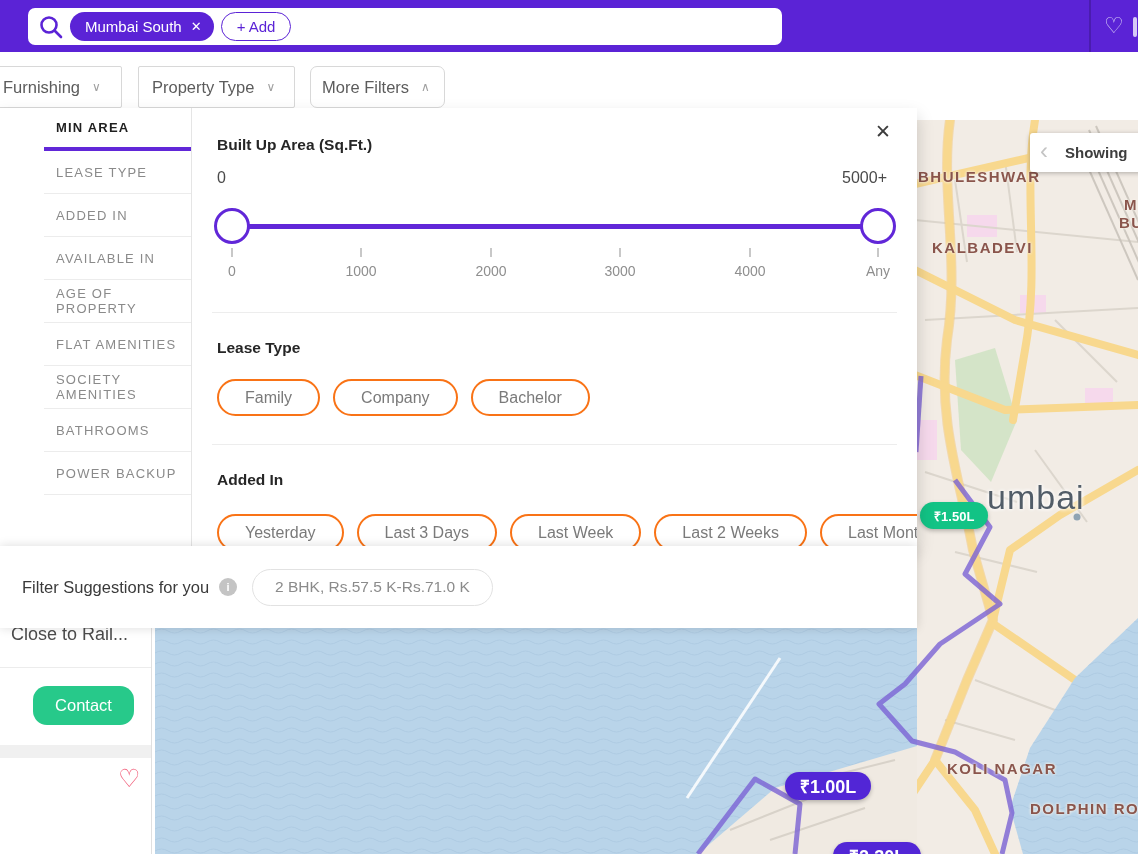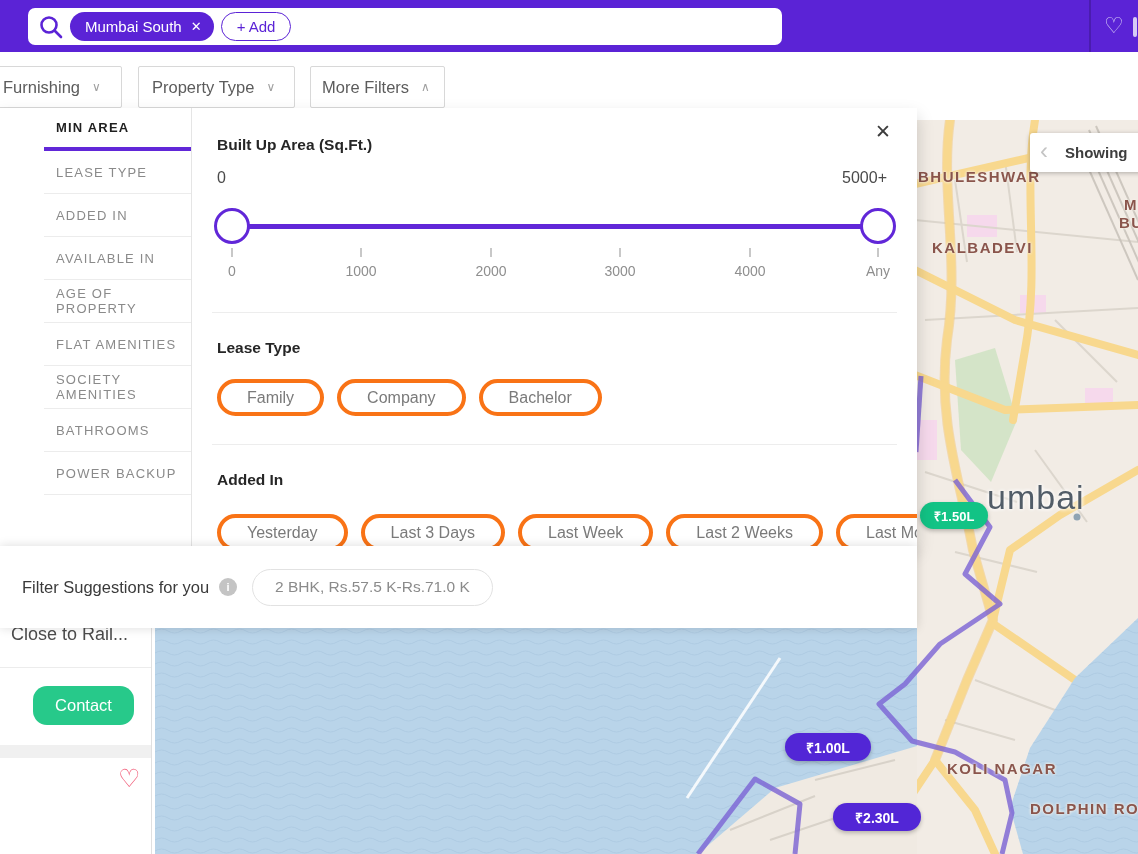--- a/index.html
+++ b/index.html
@@ -6,21 +6,21 @@
   body { font-family:"Liberation Sans", sans-serif; background:#fff; }
   .stage { position:relative; width:1138px; height:854px; overflow:hidden; background:#fff; }
 
   
   .map { position:absolute; left:155px; top:120px; width:983px; height:734px; overflow:hidden; background:#f2ece5; }
   .map svg { position:absolute; left:0; top:0; }
   .maplabel { position:absolute; color:#8a554c; font-weight:bold; font-size:15px; letter-spacing:1.5px; white-space:nowrap; text-shadow:0 0 3px #f6f0e8,0 0 3px #f6f0e8; }
   .citylabel { position:absolute; color:#525d68; font-size:34px; letter-spacing:1px; white-space:nowrap; text-shadow:0 0 4px #fff,0 0 4px #fff; }
   .price-pill { position:absolute; display:flex; align-items:center; justify-content:center; color:#fff; font-weight:bold; border-radius:14px; box-shadow:0 2px 4px rgba(0,0,0,.25); cursor:pointer; }
   .pill-green { background:#12c385; width:68px; height:27px; font-size:13px; }
-  .pill-purple { background:#5226d6; height:28px; font-size:14px; }
+  .pill-purple { background:#5226d6; height:28px; font-size:18px;margin-top:39px; }
   .showing-bar { position:absolute; left:875px; top:13px; width:132px; height:39px; background:#fff; border-radius:3px; box-shadow:0 1px 5px rgba(0,0,0,.28); display:flex; align-items:center; }
   .showing-bar .chev { color:#c4c4c4; font-size:24px; line-height:1; padding:0 0 3px 10px; cursor:pointer; }
   .showing-bar .lbl { margin-left:17px; font-size:15px; font-weight:bold; color:#3d3d3d; white-space:nowrap; }
 
   
   .topbar { position:absolute; left:0; top:0; width:1138px; height:52px; background:#5b23d6; }
   .searchbar { position:absolute; left:28px; top:8px; width:754px; height:37px; background:#fff; border-radius:7px; display:flex; align-items:center; padding-left:8px; }
   .search-icon { width:26px; height:26px; margin:0 6px 0 2px; flex:none; }
   .chip { display:flex; align-items:center; background:#5b23d6; color:#fff; border-radius:15px; height:29px; padding:0 12px 0 15px; font-size:15px; cursor:pointer; }
   .chip .x { margin-left:9px; font-size:13px; cursor:pointer; }
@@ -42,21 +42,21 @@
   .pmain { position:absolute; left:192px; top:0; right:0; bottom:0; }
   .pclose { position:absolute; left:683px; top:12px; font-size:19px; color:#3c3c3c; cursor:pointer; }
   .sec-title { position:absolute; left:25px; font-size:15.5px; font-weight:bold; color:#262626; }
   .range-ends { position:absolute; left:25px; right:30px; top:61px; display:flex; justify-content:space-between; font-size:16px; color:#4a4a4a; }
   .track { position:absolute; left:40px; top:116px; width:646px; height:5px; background:#6127d8; border-radius:3px; cursor:pointer; }
   .handle { position:absolute; top:100px; width:36px; height:36px; border-radius:50%; background:#fff; border:3px solid #6127d8; cursor:grab; }
   .tickmark { position:absolute; top:140px; width:2px; height:9px; background:#c8c8c8; }
   .ticklbl { position:absolute; top:155px; transform:translateX(-50%); font-size:14px; color:#8e8e8e; white-space:nowrap; }
   .pdivider { position:absolute; left:20px; right:20px; height:1px; background:#ededed; }
   .pill-row { position:absolute; left:25px; display:flex; gap:13px; }
-  .opt-pill { height:37px; display:flex; align-items:center; padding:12px 26px; border:4px solid #f97316; border-radius:19px; font-size:16px; color:#7a7a7a; background:#fff; cursor:pointer; white-space:nowrap; }
+  .opt-pill { height:37px; display:flex; align-items:center; padding:12px 26px; border:2px solid #f97316; border-radius:19px; font-size:16px; color:#7a7a7a; background:#fff; cursor:pointer; white-space:nowrap; }
 
   
   .suggest { position:absolute; left:0; top:546px; width:917px; height:82px; background:#fff; box-shadow:0 0 10px rgba(0,0,0,.14); display:flex; align-items:center; padding-left:22px; }
   .suggest .slabel { font-size:16.5px; color:#3a3a3a; }
   .info-ic { width:18px; height:18px; border-radius:50%; background:#c4c4c4; color:#fff; font-size:11px; font-weight:bold; display:flex; align-items:center; justify-content:center; margin-left:10px; cursor:pointer; }
   .sug-pill { margin-left:15px; height:37px; display:flex; align-items:center; padding:0 22px; border:1px solid #e2e2e2; border-radius:19px; font-size:15.5px; color:#8b8b8b; cursor:pointer; white-space:nowrap; }
 
   
   .listing { position:absolute; left:0; top:613px; width:152px; height:241px; background:#fff; border-right:1px solid #e0e0e0; }
   .l-title { position:absolute; left:11px; top:11px; font-size:18px; color:#4c4c4c; white-space:nowrap; }
@@ -183,21 +183,21 @@
 
   <div class="filter-row">
     <div class="fbtn" style="left:-22px; width:144px; padding-left:24px;">
       <span>Furnishing</span>
       <span class="chev">∨</span>
     </div>
     <div class="fbtn" style="left:138px; width:157px; padding-left:13px;">
       <span>Property Type</span>
       <span class="chev">∨</span>
     </div>
-    <div class="fbtn" style="left:310px; width:135px; padding-left:11px;">
+    <div class="fbtn" style="left:310px; width:135px; padding-left:11px;border-radius:7px;">
       <span>More Filters</span>
       <span class="chev">∧</span>
     </div>
   </div>
 
   <div class="listing">
     <div class="l-title">Close to Rail...</div>
     <div class="l-div"></div>
     <button class="contact">Contact</button>
     <div class="l-gap"></div>

